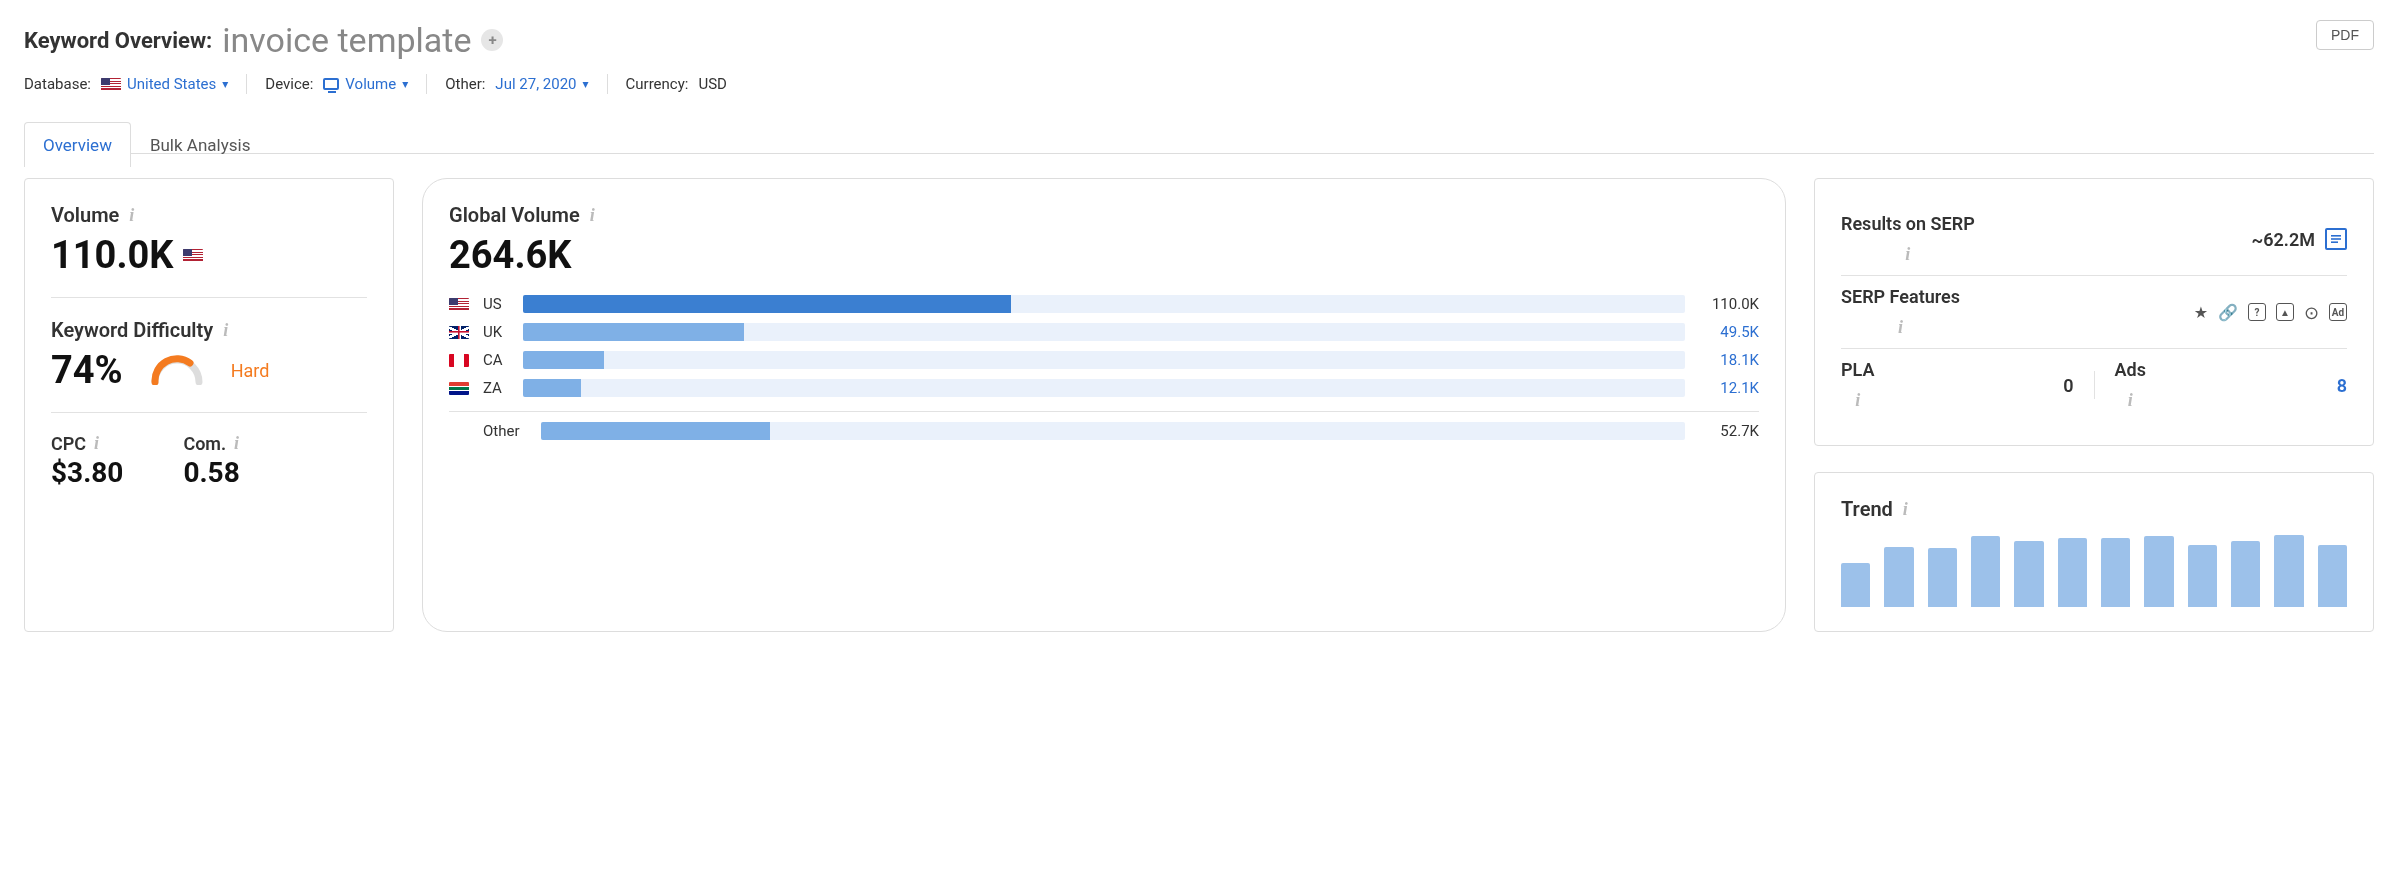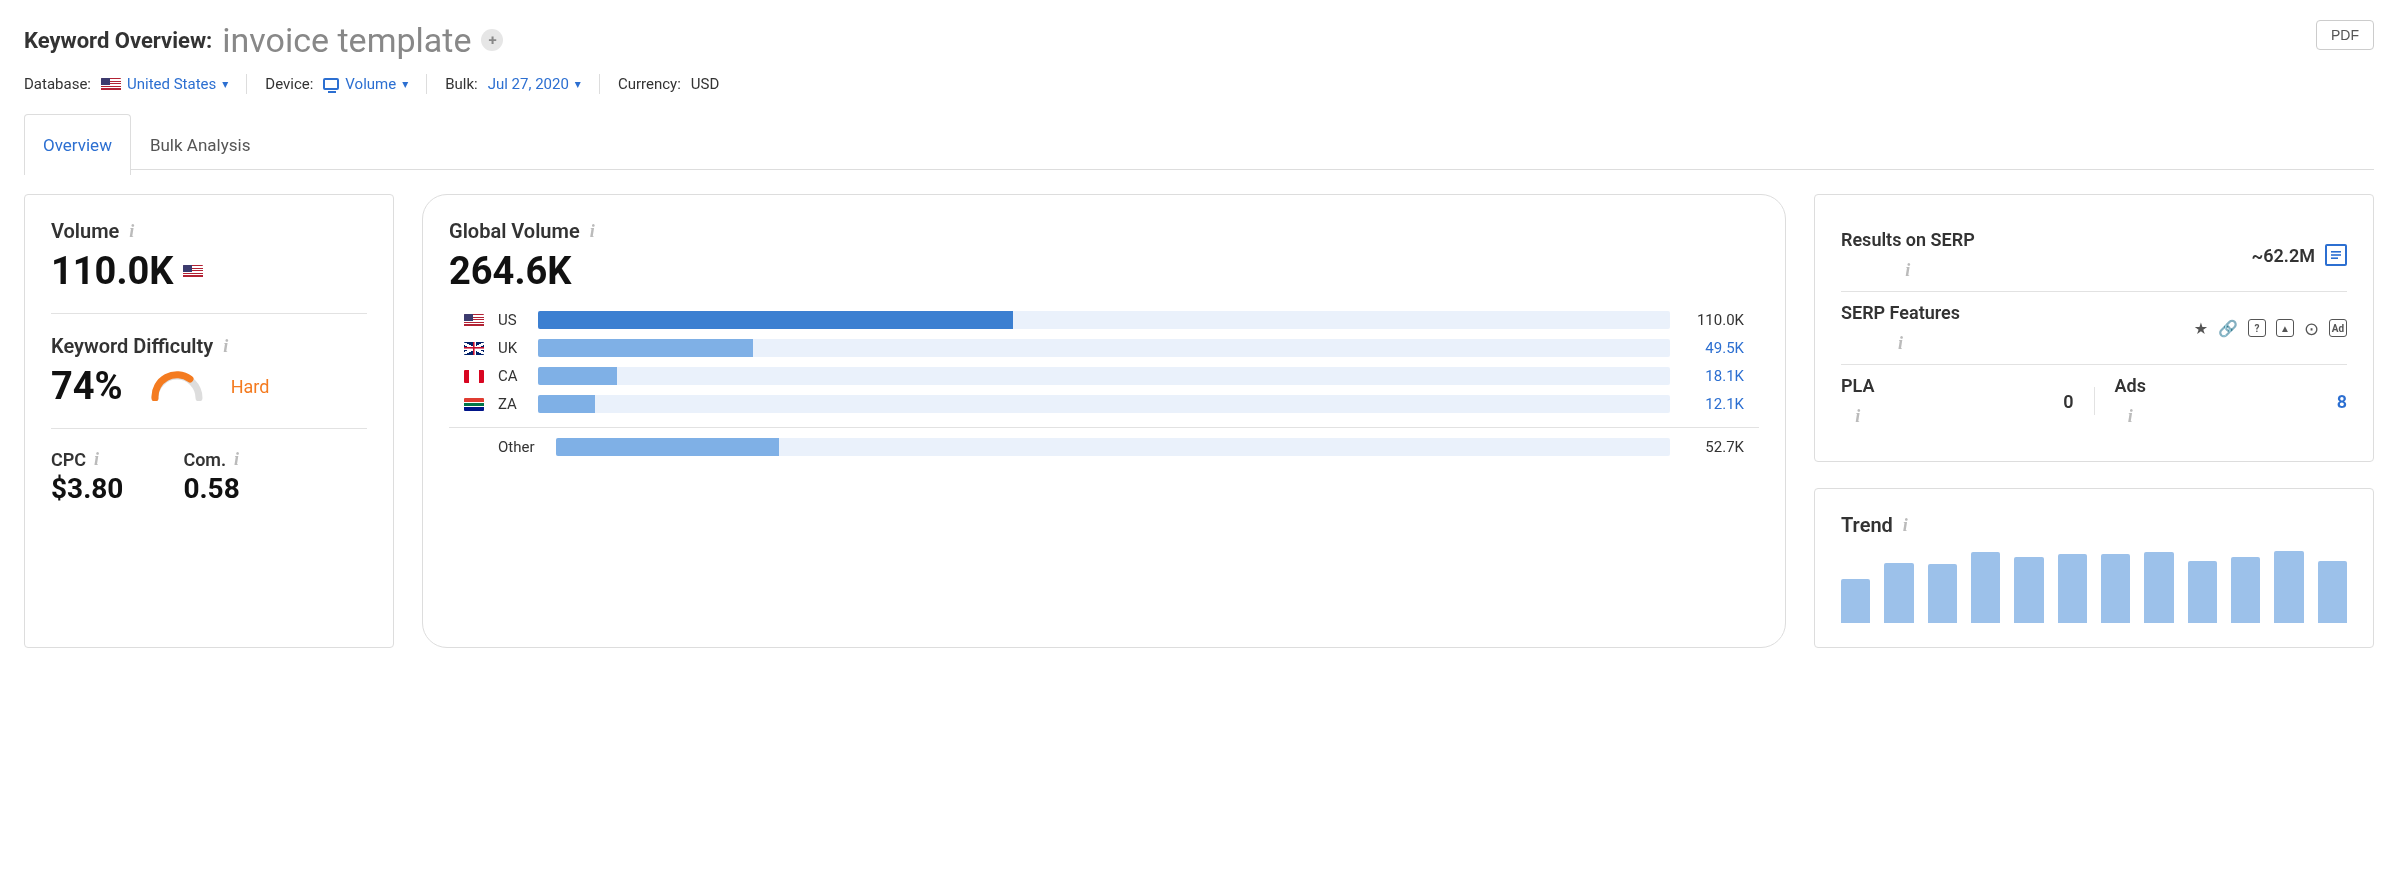--- a/index.html
+++ b/index.html
@@ -81,28 +81,28 @@
 .flag-ca::before { content:''; position:absolute; left:0; top:0; width:5px; height:100%; background:#d80621; }
 .flag-ca::after { content:''; position:absolute; right:0; top:0; width:5px; height:100%; background:#d80621; }
 .flag-za { background: linear-gradient(#e03c31 0 33%, #fff 33% 40%, #007749 40% 60%, #fff 60% 67%, #001489 67% 100%); }
 
 .tabs {
   border-bottom: 1px solid #ddd;
   display: flex;
   gap: 0;
 }
 .tab {
-  padding: 20px 18px;
+  padding: 12px 18px;
   font-size: 17px;
   color: #555;
   cursor: pointer;
   border: 1px solid transparent;
   border-bottom: none;
   position: relative;
-  top: 6px;
+  top: 14px;
 }
 .tab.active {
   color: #2c6fd1;
   border-color: #ddd;
   border-radius: 4px 4px 0 0;
   background: #fff;
 }
 
 .cards-row {
   display: flex;
@@ -148,21 +148,21 @@
 .kd-pct { font-size: 38px; font-weight: 700; color: #111; }
 .gauge { width: 54px; height: 30px; position: relative; }
 .gauge svg { width: 100%; height: 100%; }
 .kd-label { color: #f47b20; font-size: 18px; }
 
 .two-col { display: flex; gap: 60px; margin-top: 14px; }
 .small-metric .lbl { font-size: 18px; font-weight: 600; color: #333; display:flex; gap:8px; align-items:center; }
 .small-metric .val { font-size: 28px; font-weight: 700; color: #111; margin-top: 2px; }
 
 .gv-list { margin-top: 18px; }
-.gv-row { display: flex; align-items: center; gap: 14px; margin: 10px 15px; }
+.gv-row { display: flex; align-items: center; gap: 14px; margin: 10px 0; }
 .gv-code { font-size: 15px; color: #333; width: 26px; }
 .gv-bar-wrap { flex: 1; height: 18px; background: #eaf1fb; border-radius: 2px; overflow: hidden; }
 .gv-bar { height: 100%; background: #7fb0e6; }
 .gv-bar.primary { background: #3b7fd1; }
 .gv-val { width: 60px; text-align: right; font-size: 15px; color: #2c6fd1; }
 .gv-val.dark { color: #333; }
 .gv-divider { border-top: 1px solid #e2e2e2; margin: 14px 0 6px; }
 
 .serp-row { display:flex; justify-content:space-between; align-items:center; padding: 10px 0; }
 .serp-label { font-size: 18px; font-weight: 600; color:#333; display:flex; gap:10px; align-items:center;flex-direction:column;}
@@ -199,21 +199,21 @@
         <span class="chev-down">▾</span>
       </span>
       <span class="filter-sep"></span>
       <span class="filter-label">Device:</span>
       <span class="filter-value">
         <span class="desktop-icon"></span>
         <span>Volume</span>
         <span class="chev-down">▾</span>
       </span>
       <span class="filter-sep"></span>
-      <span class="filter-label">Bulk:</span>
+      <span class="filter-label">Other:</span>
       <span class="filter-value">
         <span>Jul 27, 2020</span>
         <span class="chev-down">▾</span>
       </span>
       <span class="filter-sep"></span>
       <span class="filter-label">Currency:</span>
       <span>USD</span>
     </div>
   </div>
   <button class="pdf-btn">PDF</button>

